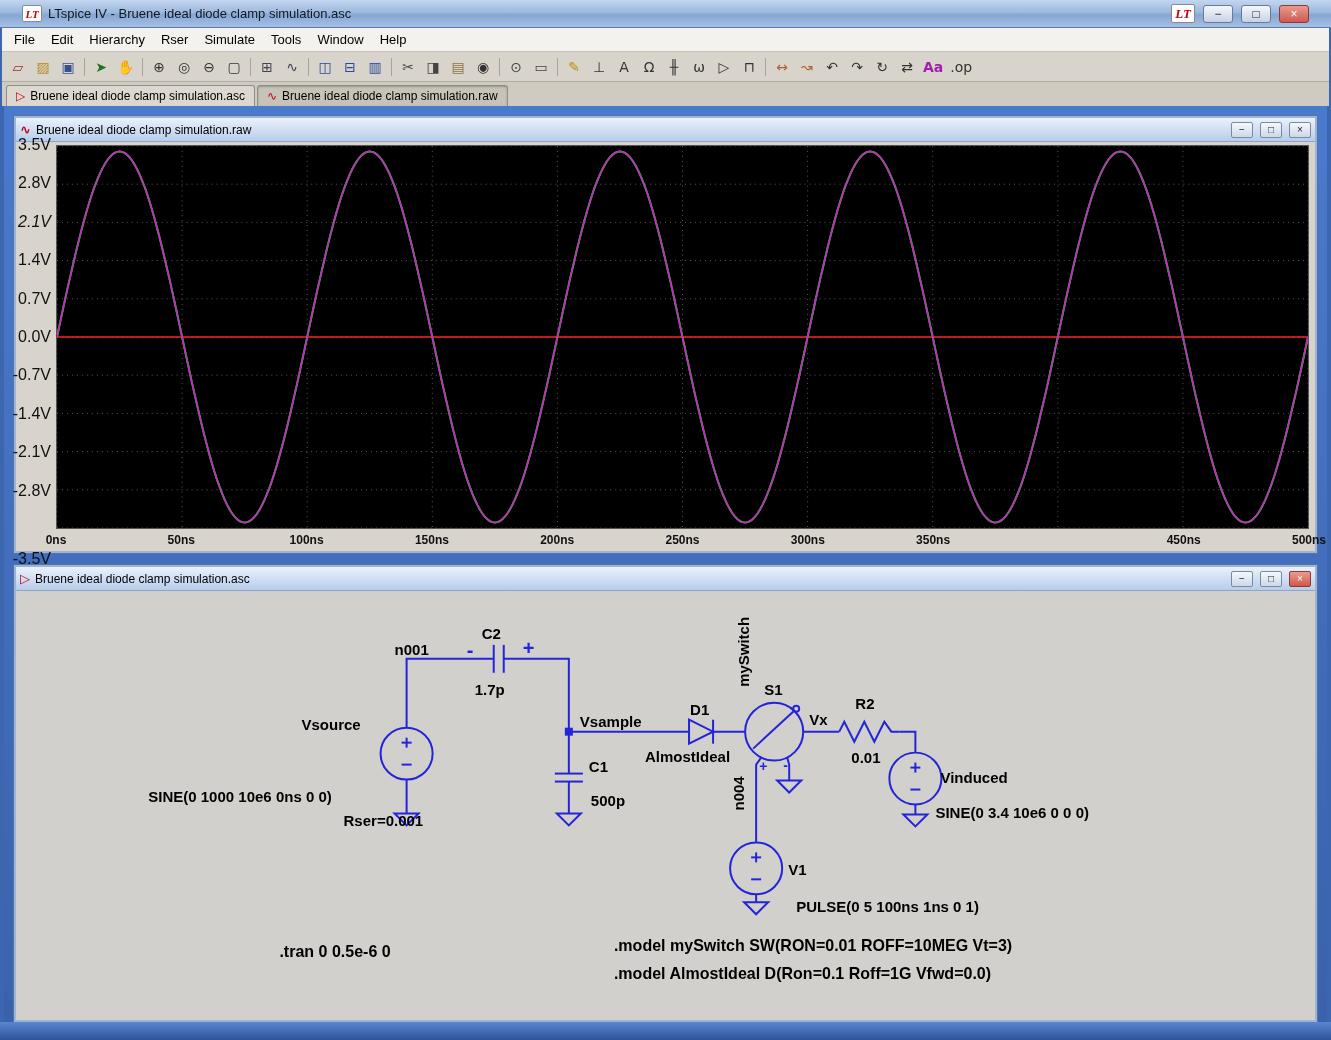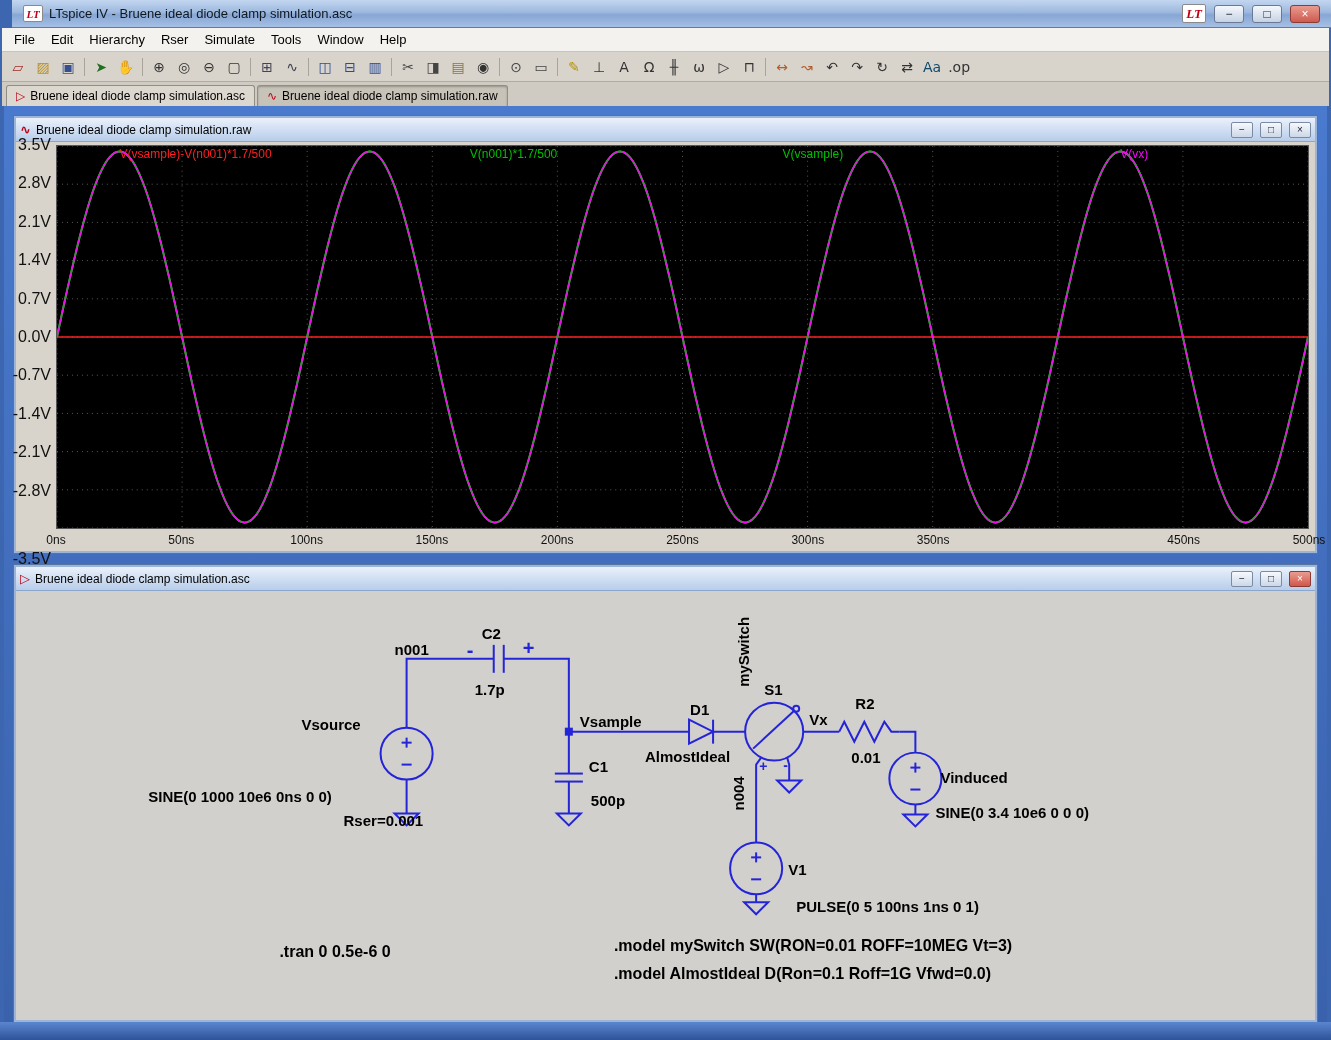--- a/index.html
+++ b/index.html
@@ -1,22 +1,22 @@
 <!DOCTYPE html>
 <html><head>
 <meta charset="utf-8">
 <style>
   html,body{margin:0;padding:0;background:#777;}
   *{box-sizing:border-box;}
   .main-window{position:relative;width:1331px;height:1040px;background:#3c67b0;
     font-family:"Liberation Sans",sans-serif;overflow:hidden;}
 
   
-  .titlebar{position:absolute;left:12px;top:0;right:0;height:28px;display:flex;align-items:center;
-    gap:6px;padding:0 11px;background:linear-gradient(#c3d6f0 0%,#9db9de 45%,#86a6d4 55%,#a6c0e4 100%);
+  .titlebar{position:absolute;left:0;top:0;right:0;height:28px;display:flex;align-items:center;
+    gap:6px;padding:0 22px;background:linear-gradient(#c3d6f0 0%,#9db9de 45%,#86a6d4 55%,#a6c0e4 100%);
     border-bottom:1px solid #5a7ab0;}
   .lt-logo{background:#fff;border:1px solid #8a8a8a;border-radius:2px;color:#c00014;
     font-family:"Liberation Serif",serif;font-weight:bold;font-style:italic;
     display:flex;align-items:center;justify-content:center;}
   .lt-logo.small{width:20px;height:17px;font-size:11px;}
   .lt-logo.big{width:24px;height:19px;font-size:13px;}
   .title-text{font-size:13px;color:#101820;flex:0 1 auto;white-space:nowrap;}
   .title-spacer{flex:1;}
   .winbtn{width:30px;height:18px;margin-left:2px;border:1px solid #6a7a94;border-radius:3px;
     background:linear-gradient(#f4f8fc,#c6d2e4);font-size:12px;line-height:16px;text-align:center;color:#223;}
@@ -56,21 +56,21 @@
   .cbtn{width:22px;height:16px;margin-left:2px;border:1px solid #7a8aa4;border-radius:2px;
     background:linear-gradient(#f6f9fd,#ccd8e8);font-size:10px;line-height:14px;text-align:center;color:#223;}
   .cbtn.close-red{background:linear-gradient(#ea9b90,#d0584a);color:#fff;border-color:#8c3a34;}
   .child-icon{font-family:"DejaVu Sans",sans-serif;color:#c00014;font-size:13px;font-weight:bold;}
 
   
   .wave-window{left:10px;top:10px;width:1303px;height:437px;}
   .wave-content{position:absolute;left:0;right:0;top:24px;bottom:0;background:#d8d4cb;}
   .ylabels{position:absolute;left:0;width:38px;top:3px;bottom:22px;}
   .ytick{position:absolute;right:3px;transform:translateY(-50%);font-size:16px;color:#101010;white-space:nowrap;}
-  .xlabels{position:absolute;left:40px;right:6px;bottom:0;height:20px;}
+  .xlabels{position:absolute;left:40px;right:6px;bottom:0;height:20px;font-weight:bold;}
   .xtick{position:absolute;top:2px;transform:translateX(-50%);font-size:12px;color:#101010;white-space:nowrap;}
   .plot-black{position:absolute;left:40px;right:6px;top:3px;bottom:22px;background:#000;border:1px solid #555;}
   .plot-black svg{position:absolute;left:0;top:0;width:100%;height:100%;}
   #plot-svg .grid{stroke:#5a5a5a;stroke-width:1;stroke-dasharray:1 4;}
   .trace-labels{position:absolute;left:0;right:0;top:1px;height:15px;z-index:3;}
   .trace-label{position:absolute;top:0;font-size:12px;white-space:nowrap;}
 
   
   .schem-window{left:10px;top:459px;width:1303px;height:457px;}
   .schem-svg{display:block;width:100%;height:calc(100% - 24px);background:#d2d0cc;}
@@ -143,21 +143,21 @@
       <div class="tbtn" style="color: rgb(51, 51, 51);">ω</div>
       <div class="tbtn" style="color: rgb(51, 51, 51);">▷</div>
       <div class="tbtn" style="color: rgb(51, 51, 51);">⊓</div>
       <div class="tsep"></div>
       <div class="tbtn" style="color: rgb(176, 96, 48);">↔</div>
       <div class="tbtn" style="color: rgb(176, 96, 48);">↝</div>
       <div class="tbtn" style="color: rgb(51, 51, 51);">↶</div>
       <div class="tbtn" style="color: rgb(51, 51, 51);">↷</div>
       <div class="tbtn" style="color: rgb(51, 51, 51);">↻</div>
       <div class="tbtn" style="color: rgb(51, 51, 51);">⇄</div>
-      <div class="tbtn" style="color: #0c4a6e;">Aa</div>
+      <div class="tbtn" style="color: #a21caf; font-weight: bold;">Aa</div>
       <div class="tbtn" style="color: rgb(51, 51, 51);">.op</div>
     </div>
   <div class="tabbar" id="tabbar">
       <div class="tab">
         <span class="tab-icon" style="color: rgb(192, 0, 20);">▷</span>
         <span>Bruene ideal diode clamp simulation.asc</span>
       </div>
       <div class="tab active">
         <span class="tab-icon" style="color: rgb(192, 0, 20);">∿</span>
         <span>Bruene ideal diode clamp simulation.raw</span>
@@ -172,21 +172,21 @@
         <span class="child-title-text">Bruene ideal diode clamp simulation.raw</span>
         <div class="child-spacer"></div>
         <div class="cbtn">−</div>
         <div class="cbtn">□</div>
         <div class="cbtn">×</div>
       </div>
       <div class="wave-content">
         <div class="ylabels" id="ylabels">
             <div class="ytick" style="top: 0%;">3.5V</div>
             <div class="ytick" style="top: 10%;">2.8V</div>
-            <div class="ytick" style="top: 20%;">2.1V</div>
+            <div class="ytick" style="top: 20%; font-style: italic;">2.1V</div>
             <div class="ytick" style="top: 30%;">1.4V</div>
             <div class="ytick" style="top: 40%;">0.7V</div>
             <div class="ytick" style="top: 50%;">0.0V</div>
             <div class="ytick" style="top: 60%;">-0.7V</div>
             <div class="ytick" style="top: 70%;">-1.4V</div>
             <div class="ytick" style="top: 80%;">-2.1V</div>
             <div class="ytick" style="top: 90%;">-2.8V</div>
             <div class="ytick" style="top: 100%; margin-top: 30px;">-3.5V</div>
           </div>
         <div class="plot-black">
@@ -211,26 +211,20 @@
               <line x1="0" y1="232.2" x2="1255" y2="232.2" class="grid"></line>
               <line x1="0" y1="270.9" x2="1255" y2="270.9" class="grid"></line>
               <line x1="0" y1="309.6" x2="1255" y2="309.6" class="grid"></line>
               <line x1="0" y1="348.3" x2="1255" y2="348.3" class="grid"></line>
               <line x1="0" y1="387.0" x2="1255" y2="387.0" class="grid"></line>
               <polyline points="0.0,193.5 2.5,193.5 5.0,193.5 7.5,193.5 10.0,193.5 12.6,193.5 15.1,193.5 17.6,193.5 20.1,193.5 22.6,193.5 25.1,193.5 27.6,193.5 30.1,193.5 32.6,193.5 35.1,193.5 37.6,193.5 40.2,193.5 42.7,193.5 45.2,193.5 47.7,193.5 50.2,193.5 52.7,193.5 55.2,193.5 57.7,193.5 60.2,193.5 62.8,193.5 65.3,193.5 67.8,193.5 70.3,193.5 72.8,193.5 75.3,193.5 77.8,193.5 80.3,193.5 82.8,193.5 85.3,193.5 87.9,193.5 90.4,193.5 92.9,193.5 95.4,193.5 97.9,193.5 100.4,193.5 102.9,193.5 105.4,193.5 107.9,193.5 110.4,193.5 113.0,193.5 115.5,193.5 118.0,193.5 120.5,193.5 123.0,193.5 125.5,193.5 128.0,193.5 130.5,193.5 133.0,193.5 135.5,193.5 138.1,193.5 140.6,193.5 143.1,193.5 145.6,193.5 148.1,193.5 150.6,193.5 153.1,193.5 155.6,193.5 158.1,193.5 160.6,193.5 163.2,193.5 165.7,193.5 168.2,193.5 170.7,193.5 173.2,193.5 175.7,193.5 178.2,193.5 180.7,193.5 183.2,193.5 185.7,193.5 188.3,193.5 190.8,193.5 193.3,193.5 195.8,193.5 198.3,193.5 200.8,193.5 203.3,193.5 205.8,193.5 208.3,193.5 210.8,193.5 213.4,193.5 215.9,193.5 218.4,193.5 220.9,193.5 223.4,193.5 225.9,193.5 228.4,193.5 230.9,193.5 233.4,193.5 235.9,193.5 238.4,193.5 241.0,193.5 243.5,193.5 246.0,193.5 248.5,193.5 251.0,193.5 253.5,193.5 256.0,193.5 258.5,193.5 261.0,193.5 263.6,193.5 266.1,193.5 268.6,193.5 271.1,193.5 273.6,193.5 276.1,193.5 278.6,193.5 281.1,193.5 283.6,193.5 286.1,193.5 288.7,193.5 291.2,193.5 293.7,193.5 296.2,193.5 298.7,193.5 301.2,193.5 303.7,193.5 306.2,193.5 308.7,193.5 311.2,193.5 313.8,193.5 316.3,193.5 318.8,193.5 321.3,193.5 323.8,193.5 326.3,193.5 328.8,193.5 331.3,193.5 333.8,193.5 336.3,193.5 338.9,193.5 341.4,193.5 343.9,193.5 346.4,193.5 348.9,193.5 351.4,193.5 353.9,193.5 356.4,193.5 358.9,193.5 361.4,193.5 363.9,193.5 366.5,193.5 369.0,193.5 371.5,193.5 374.0,193.5 376.5,193.5 379.0,193.5 381.5,193.5 384.0,193.5 386.5,193.5 389.1,193.5 391.6,193.5 394.1,193.5 396.6,193.5 399.1,193.5 401.6,193.5 404.1,193.5 406.6,193.5 409.1,193.5 411.6,193.5 414.2,193.5 416.7,193.5 419.2,193.5 421.7,193.5 424.2,193.5 426.7,193.5 429.2,193.5 431.7,193.5 434.2,193.5 436.7,193.5 439.3,193.5 441.8,193.5 444.3,193.5 446.8,193.5 449.3,193.5 451.8,193.5 454.3,193.5 456.8,193.5 459.3,193.5 461.8,193.5 464.4,193.5 466.9,193.5 469.4,193.5 471.9,193.5 474.4,193.5 476.9,193.5 479.4,193.5 481.9,193.5 484.4,193.5 486.9,193.5 489.4,193.5 492.0,193.5 494.5,193.5 497.0,193.5 499.5,193.5 502.0,193.5 504.5,193.5 507.0,193.5 509.5,193.5 512.0,193.5 514.5,193.5 517.1,193.5 519.6,193.5 522.1,193.5 524.6,193.5 527.1,193.5 529.6,193.5 532.1,193.5 534.6,193.5 537.1,193.5 539.6,193.5 542.2,193.5 544.7,193.5 547.2,193.5 549.7,193.5 552.2,193.5 554.7,193.5 557.2,193.5 559.7,193.5 562.2,193.5 564.8,193.5 567.3,193.5 569.8,193.5 572.3,193.5 574.8,193.5 577.3,193.5 579.8,193.5 582.3,193.5 584.8,193.5 587.3,193.5 589.9,193.5 592.4,193.5 594.9,193.5 597.4,193.5 599.9,193.5 602.4,193.5 604.9,193.5 607.4,193.5 609.9,193.5 612.4,193.5 615.0,193.5 617.5,193.5 620.0,193.5 622.5,193.5 625.0,193.5 627.5,193.5 630.0,193.5 632.5,193.5 635.0,193.5 637.5,193.5 640.0,193.5 642.6,193.5 645.1,193.5 647.6,193.5 650.1,193.5 652.6,193.5 655.1,193.5 657.6,193.5 660.1,193.5 662.6,193.5 665.1,193.5 667.7,193.5 670.2,193.5 672.7,193.5 675.2,193.5 677.7,193.5 680.2,193.5 682.7,193.5 685.2,193.5 687.7,193.5 690.3,193.5 692.8,193.5 695.3,193.5 697.8,193.5 700.3,193.5 702.8,193.5 705.3,193.5 707.8,193.5 710.3,193.5 712.8,193.5 715.3,193.5 717.9,193.5 720.4,193.5 722.9,193.5 725.4,193.5 727.9,193.5 730.4,193.5 732.9,193.5 735.4,193.5 737.9,193.5 740.4,193.5 743.0,193.5 745.5,193.5 748.0,193.5 750.5,193.5 753.0,193.5 755.5,193.5 758.0,193.5 760.5,193.5 763.0,193.5 765.5,193.5 768.1,193.5 770.6,193.5 773.1,193.5 775.6,193.5 778.1,193.5 780.6,193.5 783.1,193.5 785.6,193.5 788.1,193.5 790.6,193.5 793.2,193.5 795.7,193.5 798.2,193.5 800.7,193.5 803.2,193.5 805.7,193.5 808.2,193.5 810.7,193.5 813.2,193.5 815.8,193.5 818.3,193.5 820.8,193.5 823.3,193.5 825.8,193.5 828.3,193.5 830.8,193.5 833.3,193.5 835.8,193.5 838.3,193.5 840.9,193.5 843.4,193.5 845.9,193.5 848.4,193.5 850.9,193.5 853.4,193.5 855.9,193.5 858.4,193.5 860.9,193.5 863.4,193.5 865.9,193.5 868.5,193.5 871.0,193.5 873.5,193.5 876.0,193.5 878.5,193.5 881.0,193.5 883.5,193.5 886.0,193.5 888.5,193.5 891.0,193.5 893.6,193.5 896.1,193.5 898.6,193.5 901.1,193.5 903.6,193.5 906.1,193.5 908.6,193.5 911.1,193.5 913.6,193.5 916.1,193.5 918.7,193.5 921.2,193.5 923.7,193.5 926.2,193.5 928.7,193.5 931.2,193.5 933.7,193.5 936.2,193.5 938.7,193.5 941.3,193.5 943.8,193.5 946.3,193.5 948.8,193.5 951.3,193.5 953.8,193.5 956.3,193.5 958.8,193.5 961.3,193.5 963.8,193.5 966.4,193.5 968.9,193.5 971.4,193.5 973.9,193.5 976.4,193.5 978.9,193.5 981.4,193.5 983.9,193.5 986.4,193.5 988.9,193.5 991.5,193.5 994.0,193.5 996.5,193.5 999.0,193.5 1001.5,193.5 1004.0,193.5 1006.5,193.5 1009.0,193.5 1011.5,193.5 1014.0,193.5 1016.6,193.5 1019.1,193.5 1021.6,193.5 1024.1,193.5 1026.6,193.5 1029.1,193.5 1031.6,193.5 1034.1,193.5 1036.6,193.5 1039.1,193.5 1041.6,193.5 1044.2,193.5 1046.7,193.5 1049.2,193.5 1051.7,193.5 1054.2,193.5 1056.7,193.5 1059.2,193.5 1061.7,193.5 1064.2,193.5 1066.8,193.5 1069.3,193.5 1071.8,193.5 1074.3,193.5 1076.8,193.5 1079.3,193.5 1081.8,193.5 1084.3,193.5 1086.8,193.5 1089.3,193.5 1091.8,193.5 1094.4,193.5 1096.9,193.5 1099.4,193.5 1101.9,193.5 1104.4,193.5 1106.9,193.5 1109.4,193.5 1111.9,193.5 1114.4,193.5 1117.0,193.5 1119.5,193.5 1122.0,193.5 1124.5,193.5 1127.0,193.5 1129.5,193.5 1132.0,193.5 1134.5,193.5 1137.0,193.5 1139.5,193.5 1142.0,193.5 1144.6,193.5 1147.1,193.5 1149.6,193.5 1152.1,193.5 1154.6,193.5 1157.1,193.5 1159.6,193.5 1162.1,193.5 1164.6,193.5 1167.2,193.5 1169.7,193.5 1172.2,193.5 1174.7,193.5 1177.2,193.5 1179.7,193.5 1182.2,193.5 1184.7,193.5 1187.2,193.5 1189.7,193.5 1192.3,193.5 1194.8,193.5 1197.3,193.5 1199.8,193.5 1202.3,193.5 1204.8,193.5 1207.3,193.5 1209.8,193.5 1212.3,193.5 1214.8,193.5 1217.3,193.5 1219.9,193.5 1222.4,193.5 1224.9,193.5 1227.4,193.5 1229.9,193.5 1232.4,193.5 1234.9,193.5 1237.4,193.5 1239.9,193.5 1242.5,193.5 1245.0,193.5 1247.5,193.5 1250.0,193.5 1252.5,193.5 1255.0,193.5 " fill="none" stroke="#ff2020" stroke-width="1.3"></polyline>
               <polyline points="0.0,193.5 2.5,181.7 5.0,169.9 7.5,158.3 10.0,146.8 12.6,135.4 15.1,124.3 17.6,113.5 20.1,102.9 22.6,92.8 25.1,83.0 27.6,73.7 30.1,64.8 32.6,56.5 35.1,48.7 37.6,41.4 40.2,34.8 42.7,28.8 45.2,23.4 47.7,18.7 50.2,14.7 52.7,11.4 55.2,8.9 57.7,7.0 60.2,5.9 62.8,5.5 65.3,5.9 67.8,7.0 70.3,8.9 72.8,11.4 75.3,14.7 77.8,18.7 80.3,23.4 82.8,28.8 85.3,34.8 87.9,41.4 90.4,48.7 92.9,56.5 95.4,64.8 97.9,73.7 100.4,83.0 102.9,92.8 105.4,102.9 107.9,113.5 110.4,124.3 113.0,135.4 115.5,146.8 118.0,158.3 120.5,169.9 123.0,181.7 125.5,193.5 128.0,205.3 130.5,217.1 133.0,228.7 135.5,240.2 138.1,251.6 140.6,262.7 143.1,273.5 145.6,284.1 148.1,294.2 150.6,304.0 153.1,313.3 155.6,322.2 158.1,330.5 160.6,338.3 163.2,345.6 165.7,352.2 168.2,358.2 170.7,363.6 173.2,368.3 175.7,372.3 178.2,375.6 180.7,378.1 183.2,380.0 185.7,381.1 188.3,381.5 190.8,381.1 193.3,380.0 195.8,378.1 198.3,375.6 200.8,372.3 203.3,368.3 205.8,363.6 208.3,358.2 210.8,352.2 213.4,345.6 215.9,338.3 218.4,330.5 220.9,322.2 223.4,313.3 225.9,304.0 228.4,294.2 230.9,284.1 233.4,273.5 235.9,262.7 238.4,251.6 241.0,240.2 243.5,228.7 246.0,217.1 248.5,205.3 251.0,193.5 253.5,181.7 256.0,169.9 258.5,158.3 261.0,146.8 263.6,135.4 266.1,124.3 268.6,113.5 271.1,102.9 273.6,92.8 276.1,83.0 278.6,73.7 281.1,64.8 283.6,56.5 286.1,48.7 288.7,41.4 291.2,34.8 293.7,28.8 296.2,23.4 298.7,18.7 301.2,14.7 303.7,11.4 306.2,8.9 308.7,7.0 311.2,5.9 313.8,5.5 316.3,5.9 318.8,7.0 321.3,8.9 323.8,11.4 326.3,14.7 328.8,18.7 331.3,23.4 333.8,28.8 336.3,34.8 338.9,41.4 341.4,48.7 343.9,56.5 346.4,64.8 348.9,73.7 351.4,83.0 353.9,92.8 356.4,102.9 358.9,113.5 361.4,124.3 363.9,135.4 366.5,146.8 369.0,158.3 371.5,169.9 374.0,181.7 376.5,193.5 379.0,205.3 381.5,217.1 384.0,228.7 386.5,240.2 389.1,251.6 391.6,262.7 394.1,273.5 396.6,284.1 399.1,294.2 401.6,304.0 404.1,313.3 406.6,322.2 409.1,330.5 411.6,338.3 414.2,345.6 416.7,352.2 419.2,358.2 421.7,363.6 424.2,368.3 426.7,372.3 429.2,375.6 431.7,378.1 434.2,380.0 436.7,381.1 439.3,381.5 441.8,381.1 444.3,380.0 446.8,378.1 449.3,375.6 451.8,372.3 454.3,368.3 456.8,363.6 459.3,358.2 461.8,352.2 464.4,345.6 466.9,338.3 469.4,330.5 471.9,322.2 474.4,313.3 476.9,304.0 479.4,294.2 481.9,284.1 484.4,273.5 486.9,262.7 489.4,251.6 492.0,240.2 494.5,228.7 497.0,217.1 499.5,205.3 502.0,193.5 504.5,181.7 507.0,169.9 509.5,158.3 512.0,146.8 514.5,135.4 517.1,124.3 519.6,113.5 522.1,102.9 524.6,92.8 527.1,83.0 529.6,73.7 532.1,64.8 534.6,56.5 537.1,48.7 539.6,41.4 542.2,34.8 544.7,28.8 547.2,23.4 549.7,18.7 552.2,14.7 554.7,11.4 557.2,8.9 559.7,7.0 562.2,5.9 564.8,5.5 567.3,5.9 569.8,7.0 572.3,8.9 574.8,11.4 577.3,14.7 579.8,18.7 582.3,23.4 584.8,28.8 587.3,34.8 589.9,41.4 592.4,48.7 594.9,56.5 597.4,64.8 599.9,73.7 602.4,83.0 604.9,92.8 607.4,102.9 609.9,113.5 612.4,124.3 615.0,135.4 617.5,146.8 620.0,158.3 622.5,169.9 625.0,181.7 627.5,193.5 630.0,205.3 632.5,217.1 635.0,228.7 637.5,240.2 640.0,251.6 642.6,262.7 645.1,273.5 647.6,284.1 650.1,294.2 652.6,304.0 655.1,313.3 657.6,322.2 660.1,330.5 662.6,338.3 665.1,345.6 667.7,352.2 670.2,358.2 672.7,363.6 675.2,368.3 677.7,372.3 680.2,375.6 682.7,378.1 685.2,380.0 687.7,381.1 690.3,381.5 692.8,381.1 695.3,380.0 697.8,378.1 700.3,375.6 702.8,372.3 705.3,368.3 707.8,363.6 710.3,358.2 712.8,352.2 715.3,345.6 717.9,338.3 720.4,330.5 722.9,322.2 725.4,313.3 727.9,304.0 730.4,294.2 732.9,284.1 735.4,273.5 737.9,262.7 740.4,251.6 743.0,240.2 745.5,228.7 748.0,217.1 750.5,205.3 753.0,193.5 755.5,181.7 758.0,169.9 760.5,158.3 763.0,146.8 765.5,135.4 768.1,124.3 770.6,113.5 773.1,102.9 775.6,92.8 778.1,83.0 780.6,73.7 783.1,64.8 785.6,56.5 788.1,48.7 790.6,41.4 793.2,34.8 795.7,28.8 798.2,23.4 800.7,18.7 803.2,14.7 805.7,11.4 808.2,8.9 810.7,7.0 813.2,5.9 815.8,5.5 818.3,5.9 820.8,7.0 823.3,8.9 825.8,11.4 828.3,14.7 830.8,18.7 833.3,23.4 835.8,28.8 838.3,34.8 840.9,41.4 843.4,48.7 845.9,56.5 848.4,64.8 850.9,73.7 853.4,83.0 855.9,92.8 858.4,102.9 860.9,113.5 863.4,124.3 865.9,135.4 868.5,146.8 871.0,158.3 873.5,169.9 876.0,181.7 878.5,193.5 881.0,205.3 883.5,217.1 886.0,228.7 888.5,240.2 891.0,251.6 893.6,262.7 896.1,273.5 898.6,284.1 901.1,294.2 903.6,304.0 906.1,313.3 908.6,322.2 911.1,330.5 913.6,338.3 916.1,345.6 918.7,352.2 921.2,358.2 923.7,363.6 926.2,368.3 928.7,372.3 931.2,375.6 933.7,378.1 936.2,380.0 938.7,381.1 941.3,381.5 943.8,381.1 946.3,380.0 948.8,378.1 951.3,375.6 953.8,372.3 956.3,368.3 958.8,363.6 961.3,358.2 963.8,352.2 966.4,345.6 968.9,338.3 971.4,330.5 973.9,322.2 976.4,313.3 978.9,304.0 981.4,294.2 983.9,284.1 986.4,273.5 988.9,262.7 991.5,251.6 994.0,240.2 996.5,228.7 999.0,217.1 1001.5,205.3 1004.0,193.5 1006.5,181.7 1009.0,169.9 1011.5,158.3 1014.0,146.8 1016.6,135.4 1019.1,124.3 1021.6,113.5 1024.1,102.9 1026.6,92.8 1029.1,83.0 1031.6,73.7 1034.1,64.8 1036.6,56.5 1039.1,48.7 1041.6,41.4 1044.2,34.8 1046.7,28.8 1049.2,23.4 1051.7,18.7 1054.2,14.7 1056.7,11.4 1059.2,8.9 1061.7,7.0 1064.2,5.9 1066.8,5.5 1069.3,5.9 1071.8,7.0 1074.3,8.9 1076.8,11.4 1079.3,14.7 1081.8,18.7 1084.3,23.4 1086.8,28.8 1089.3,34.8 1091.8,41.4 1094.4,48.7 1096.9,56.5 1099.4,64.8 1101.9,73.7 1104.4,83.0 1106.9,92.8 1109.4,102.9 1111.9,113.5 1114.4,124.3 1117.0,135.4 1119.5,146.8 1122.0,158.3 1124.5,169.9 1127.0,181.7 1129.5,193.5 1132.0,205.3 1134.5,217.1 1137.0,228.7 1139.5,240.2 1142.0,251.6 1144.6,262.7 1147.1,273.5 1149.6,284.1 1152.1,294.2 1154.6,304.0 1157.1,313.3 1159.6,322.2 1162.1,330.5 1164.6,338.3 1167.2,345.6 1169.7,352.2 1172.2,358.2 1174.7,363.6 1177.2,368.3 1179.7,372.3 1182.2,375.6 1184.7,378.1 1187.2,380.0 1189.7,381.1 1192.3,381.5 1194.8,381.1 1197.3,380.0 1199.8,378.1 1202.3,375.6 1204.8,372.3 1207.3,368.3 1209.8,363.6 1212.3,358.2 1214.8,352.2 1217.3,345.6 1219.9,338.3 1222.4,330.5 1224.9,322.2 1227.4,313.3 1229.9,304.0 1232.4,294.2 1234.9,284.1 1237.4,273.5 1239.9,262.7 1242.5,251.6 1245.0,240.2 1247.5,228.7 1250.0,217.1 1252.5,205.3 1255.0,193.5 " fill="none" stroke="#00c000" stroke-width="1.9"></polyline>
               <polyline points="0.0,193.5 2.5,181.7 5.0,169.9 7.5,158.3 10.0,146.8 12.6,135.4 15.1,124.3 17.6,113.5 20.1,102.9 22.6,92.8 25.1,83.0 27.6,73.7 30.1,64.8 32.6,56.5 35.1,48.7 37.6,41.4 40.2,34.8 42.7,28.8 45.2,23.4 47.7,18.7 50.2,14.7 52.7,11.4 55.2,8.9 57.7,7.0 60.2,5.9 62.8,5.5 65.3,5.9 67.8,7.0 70.3,8.9 72.8,11.4 75.3,14.7 77.8,18.7 80.3,23.4 82.8,28.8 85.3,34.8 87.9,41.4 90.4,48.7 92.9,56.5 95.4,64.8 97.9,73.7 100.4,83.0 102.9,92.8 105.4,102.9 107.9,113.5 110.4,124.3 113.0,135.4 115.5,146.8 118.0,158.3 120.5,169.9 123.0,181.7 125.5,193.5 128.0,205.3 130.5,217.1 133.0,228.7 135.5,240.2 138.1,251.6 140.6,262.7 143.1,273.5 145.6,284.1 148.1,294.2 150.6,304.0 153.1,313.3 155.6,322.2 158.1,330.5 160.6,338.3 163.2,345.6 165.7,352.2 168.2,358.2 170.7,363.6 173.2,368.3 175.7,372.3 178.2,375.6 180.7,378.1 183.2,380.0 185.7,381.1 188.3,381.5 190.8,381.1 193.3,380.0 195.8,378.1 198.3,375.6 200.8,372.3 203.3,368.3 205.8,363.6 208.3,358.2 210.8,352.2 213.4,345.6 215.9,338.3 218.4,330.5 220.9,322.2 223.4,313.3 225.9,304.0 228.4,294.2 230.9,284.1 233.4,273.5 235.9,262.7 238.4,251.6 241.0,240.2 243.5,228.7 246.0,217.1 248.5,205.3 251.0,193.5 253.5,181.7 256.0,169.9 258.5,158.3 261.0,146.8 263.6,135.4 266.1,124.3 268.6,113.5 271.1,102.9 273.6,92.8 276.1,83.0 278.6,73.7 281.1,64.8 283.6,56.5 286.1,48.7 288.7,41.4 291.2,34.8 293.7,28.8 296.2,23.4 298.7,18.7 301.2,14.7 303.7,11.4 306.2,8.9 308.7,7.0 311.2,5.9 313.8,5.5 316.3,5.9 318.8,7.0 321.3,8.9 323.8,11.4 326.3,14.7 328.8,18.7 331.3,23.4 333.8,28.8 336.3,34.8 338.9,41.4 341.4,48.7 343.9,56.5 346.4,64.8 348.9,73.7 351.4,83.0 353.9,92.8 356.4,102.9 358.9,113.5 361.4,124.3 363.9,135.4 366.5,146.8 369.0,158.3 371.5,169.9 374.0,181.7 376.5,193.5 379.0,205.3 381.5,217.1 384.0,228.7 386.5,240.2 389.1,251.6 391.6,262.7 394.1,273.5 396.6,284.1 399.1,294.2 401.6,304.0 404.1,313.3 406.6,322.2 409.1,330.5 411.6,338.3 414.2,345.6 416.7,352.2 419.2,358.2 421.7,363.6 424.2,368.3 426.7,372.3 429.2,375.6 431.7,378.1 434.2,380.0 436.7,381.1 439.3,381.5 441.8,381.1 444.3,380.0 446.8,378.1 449.3,375.6 451.8,372.3 454.3,368.3 456.8,363.6 459.3,358.2 461.8,352.2 464.4,345.6 466.9,338.3 469.4,330.5 471.9,322.2 474.4,313.3 476.9,304.0 479.4,294.2 481.9,284.1 484.4,273.5 486.9,262.7 489.4,251.6 492.0,240.2 494.5,228.7 497.0,217.1 499.5,205.3 502.0,193.5 504.5,181.7 507.0,169.9 509.5,158.3 512.0,146.8 514.5,135.4 517.1,124.3 519.6,113.5 522.1,102.9 524.6,92.8 527.1,83.0 529.6,73.7 532.1,64.8 534.6,56.5 537.1,48.7 539.6,41.4 542.2,34.8 544.7,28.8 547.2,23.4 549.7,18.7 552.2,14.7 554.7,11.4 557.2,8.9 559.7,7.0 562.2,5.9 564.8,5.5 567.3,5.9 569.8,7.0 572.3,8.9 574.8,11.4 577.3,14.7 579.8,18.7 582.3,23.4 584.8,28.8 587.3,34.8 589.9,41.4 592.4,48.7 594.9,56.5 597.4,64.8 599.9,73.7 602.4,83.0 604.9,92.8 607.4,102.9 609.9,113.5 612.4,124.3 615.0,135.4 617.5,146.8 620.0,158.3 622.5,169.9 625.0,181.7 627.5,193.5 630.0,205.3 632.5,217.1 635.0,228.7 637.5,240.2 640.0,251.6 642.6,262.7 645.1,273.5 647.6,284.1 650.1,294.2 652.6,304.0 655.1,313.3 657.6,322.2 660.1,330.5 662.6,338.3 665.1,345.6 667.7,352.2 670.2,358.2 672.7,363.6 675.2,368.3 677.7,372.3 680.2,375.6 682.7,378.1 685.2,380.0 687.7,381.1 690.3,381.5 692.8,381.1 695.3,380.0 697.8,378.1 700.3,375.6 702.8,372.3 705.3,368.3 707.8,363.6 710.3,358.2 712.8,352.2 715.3,345.6 717.9,338.3 720.4,330.5 722.9,322.2 725.4,313.3 727.9,304.0 730.4,294.2 732.9,284.1 735.4,273.5 737.9,262.7 740.4,251.6 743.0,240.2 745.5,228.7 748.0,217.1 750.5,205.3 753.0,193.5 755.5,181.7 758.0,169.9 760.5,158.3 763.0,146.8 765.5,135.4 768.1,124.3 770.6,113.5 773.1,102.9 775.6,92.8 778.1,83.0 780.6,73.7 783.1,64.8 785.6,56.5 788.1,48.7 790.6,41.4 793.2,34.8 795.7,28.8 798.2,23.4 800.7,18.7 803.2,14.7 805.7,11.4 808.2,8.9 810.7,7.0 813.2,5.9 815.8,5.5 818.3,5.9 820.8,7.0 823.3,8.9 825.8,11.4 828.3,14.7 830.8,18.7 833.3,23.4 835.8,28.8 838.3,34.8 840.9,41.4 843.4,48.7 845.9,56.5 848.4,64.8 850.9,73.7 853.4,83.0 855.9,92.8 858.4,102.9 860.9,113.5 863.4,124.3 865.9,135.4 868.5,146.8 871.0,158.3 873.5,169.9 876.0,181.7 878.5,193.5 881.0,205.3 883.5,217.1 886.0,228.7 888.5,240.2 891.0,251.6 893.6,262.7 896.1,273.5 898.6,284.1 901.1,294.2 903.6,304.0 906.1,313.3 908.6,322.2 911.1,330.5 913.6,338.3 916.1,345.6 918.7,352.2 921.2,358.2 923.7,363.6 926.2,368.3 928.7,372.3 931.2,375.6 933.7,378.1 936.2,380.0 938.7,381.1 941.3,381.5 943.8,381.1 946.3,380.0 948.8,378.1 951.3,375.6 953.8,372.3 956.3,368.3 958.8,363.6 961.3,358.2 963.8,352.2 966.4,345.6 968.9,338.3 971.4,330.5 973.9,322.2 976.4,313.3 978.9,304.0 981.4,294.2 983.9,284.1 986.4,273.5 988.9,262.7 991.5,251.6 994.0,240.2 996.5,228.7 999.0,217.1 1001.5,205.3 1004.0,193.5 1006.5,181.7 1009.0,169.9 1011.5,158.3 1014.0,146.8 1016.6,135.4 1019.1,124.3 1021.6,113.5 1024.1,102.9 1026.6,92.8 1029.1,83.0 1031.6,73.7 1034.1,64.8 1036.6,56.5 1039.1,48.7 1041.6,41.4 1044.2,34.8 1046.7,28.8 1049.2,23.4 1051.7,18.7 1054.2,14.7 1056.7,11.4 1059.2,8.9 1061.7,7.0 1064.2,5.9 1066.8,5.5 1069.3,5.9 1071.8,7.0 1074.3,8.9 1076.8,11.4 1079.3,14.7 1081.8,18.7 1084.3,23.4 1086.8,28.8 1089.3,34.8 1091.8,41.4 1094.4,48.7 1096.9,56.5 1099.4,64.8 1101.9,73.7 1104.4,83.0 1106.9,92.8 1109.4,102.9 1111.9,113.5 1114.4,124.3 1117.0,135.4 1119.5,146.8 1122.0,158.3 1124.5,169.9 1127.0,181.7 1129.5,193.5 1132.0,205.3 1134.5,217.1 1137.0,228.7 1139.5,240.2 1142.0,251.6 1144.6,262.7 1147.1,273.5 1149.6,284.1 1152.1,294.2 1154.6,304.0 1157.1,313.3 1159.6,322.2 1162.1,330.5 1164.6,338.3 1167.2,345.6 1169.7,352.2 1172.2,358.2 1174.7,363.6 1177.2,368.3 1179.7,372.3 1182.2,375.6 1184.7,378.1 1187.2,380.0 1189.7,381.1 1192.3,381.5 1194.8,381.1 1197.3,380.0 1199.8,378.1 1202.3,375.6 1204.8,372.3 1207.3,368.3 1209.8,363.6 1212.3,358.2 1214.8,352.2 1217.3,345.6 1219.9,338.3 1222.4,330.5 1224.9,322.2 1227.4,313.3 1229.9,304.0 1232.4,294.2 1234.9,284.1 1237.4,273.5 1239.9,262.7 1242.5,251.6 1245.0,240.2 1247.5,228.7 1250.0,217.1 1252.5,205.3 1255.0,193.5 " fill="none" stroke="#00c000" stroke-width="1.9"></polyline>
               <polyline points="0.0,193.5 2.5,181.7 5.0,169.9 7.5,158.3 10.0,146.8 12.6,135.4 15.1,124.3 17.6,113.5 20.1,102.9 22.6,92.8 25.1,83.0 27.6,73.7 30.1,64.8 32.6,56.5 35.1,48.7 37.6,41.4 40.2,34.8 42.7,28.8 45.2,23.4 47.7,18.7 50.2,14.7 52.7,11.4 55.2,8.9 57.7,7.0 60.2,5.9 62.8,5.5 65.3,5.9 67.8,7.0 70.3,8.9 72.8,11.4 75.3,14.7 77.8,18.7 80.3,23.4 82.8,28.8 85.3,34.8 87.9,41.4 90.4,48.7 92.9,56.5 95.4,64.8 97.9,73.7 100.4,83.0 102.9,92.8 105.4,102.9 107.9,113.5 110.4,124.3 113.0,135.4 115.5,146.8 118.0,158.3 120.5,169.9 123.0,181.7 125.5,193.5 128.0,205.3 130.5,217.1 133.0,228.7 135.5,240.2 138.1,251.6 140.6,262.7 143.1,273.5 145.6,284.1 148.1,294.2 150.6,304.0 153.1,313.3 155.6,322.2 158.1,330.5 160.6,338.3 163.2,345.6 165.7,352.2 168.2,358.2 170.7,363.6 173.2,368.3 175.7,372.3 178.2,375.6 180.7,378.1 183.2,380.0 185.7,381.1 188.3,381.5 190.8,381.1 193.3,380.0 195.8,378.1 198.3,375.6 200.8,372.3 203.3,368.3 205.8,363.6 208.3,358.2 210.8,352.2 213.4,345.6 215.9,338.3 218.4,330.5 220.9,322.2 223.4,313.3 225.9,304.0 228.4,294.2 230.9,284.1 233.4,273.5 235.9,262.7 238.4,251.6 241.0,240.2 243.5,228.7 246.0,217.1 248.5,205.3 251.0,193.5 253.5,181.7 256.0,169.9 258.5,158.3 261.0,146.8 263.6,135.4 266.1,124.3 268.6,113.5 271.1,102.9 273.6,92.8 276.1,83.0 278.6,73.7 281.1,64.8 283.6,56.5 286.1,48.7 288.7,41.4 291.2,34.8 293.7,28.8 296.2,23.4 298.7,18.7 301.2,14.7 303.7,11.4 306.2,8.9 308.7,7.0 311.2,5.9 313.8,5.5 316.3,5.9 318.8,7.0 321.3,8.9 323.8,11.4 326.3,14.7 328.8,18.7 331.3,23.4 333.8,28.8 336.3,34.8 338.9,41.4 341.4,48.7 343.9,56.5 346.4,64.8 348.9,73.7 351.4,83.0 353.9,92.8 356.4,102.9 358.9,113.5 361.4,124.3 363.9,135.4 366.5,146.8 369.0,158.3 371.5,169.9 374.0,181.7 376.5,193.5 379.0,205.3 381.5,217.1 384.0,228.7 386.5,240.2 389.1,251.6 391.6,262.7 394.1,273.5 396.6,284.1 399.1,294.2 401.6,304.0 404.1,313.3 406.6,322.2 409.1,330.5 411.6,338.3 414.2,345.6 416.7,352.2 419.2,358.2 421.7,363.6 424.2,368.3 426.7,372.3 429.2,375.6 431.7,378.1 434.2,380.0 436.7,381.1 439.3,381.5 441.8,381.1 444.3,380.0 446.8,378.1 449.3,375.6 451.8,372.3 454.3,368.3 456.8,363.6 459.3,358.2 461.8,352.2 464.4,345.6 466.9,338.3 469.4,330.5 471.9,322.2 474.4,313.3 476.9,304.0 479.4,294.2 481.9,284.1 484.4,273.5 486.9,262.7 489.4,251.6 492.0,240.2 494.5,228.7 497.0,217.1 499.5,205.3 502.0,193.5 504.5,181.7 507.0,169.9 509.5,158.3 512.0,146.8 514.5,135.4 517.1,124.3 519.6,113.5 522.1,102.9 524.6,92.8 527.1,83.0 529.6,73.7 532.1,64.8 534.6,56.5 537.1,48.7 539.6,41.4 542.2,34.8 544.7,28.8 547.2,23.4 549.7,18.7 552.2,14.7 554.7,11.4 557.2,8.9 559.7,7.0 562.2,5.9 564.8,5.5 567.3,5.9 569.8,7.0 572.3,8.9 574.8,11.4 577.3,14.7 579.8,18.7 582.3,23.4 584.8,28.8 587.3,34.8 589.9,41.4 592.4,48.7 594.9,56.5 597.4,64.8 599.9,73.7 602.4,83.0 604.9,92.8 607.4,102.9 609.9,113.5 612.4,124.3 615.0,135.4 617.5,146.8 620.0,158.3 622.5,169.9 625.0,181.7 627.5,193.5 630.0,205.3 632.5,217.1 635.0,228.7 637.5,240.2 640.0,251.6 642.6,262.7 645.1,273.5 647.6,284.1 650.1,294.2 652.6,304.0 655.1,313.3 657.6,322.2 660.1,330.5 662.6,338.3 665.1,345.6 667.7,352.2 670.2,358.2 672.7,363.6 675.2,368.3 677.7,372.3 680.2,375.6 682.7,378.1 685.2,380.0 687.7,381.1 690.3,381.5 692.8,381.1 695.3,380.0 697.8,378.1 700.3,375.6 702.8,372.3 705.3,368.3 707.8,363.6 710.3,358.2 712.8,352.2 715.3,345.6 717.9,338.3 720.4,330.5 722.9,322.2 725.4,313.3 727.9,304.0 730.4,294.2 732.9,284.1 735.4,273.5 737.9,262.7 740.4,251.6 743.0,240.2 745.5,228.7 748.0,217.1 750.5,205.3 753.0,193.5 755.5,181.7 758.0,169.9 760.5,158.3 763.0,146.8 765.5,135.4 768.1,124.3 770.6,113.5 773.1,102.9 775.6,92.8 778.1,83.0 780.6,73.7 783.1,64.8 785.6,56.5 788.1,48.7 790.6,41.4 793.2,34.8 795.7,28.8 798.2,23.4 800.7,18.7 803.2,14.7 805.7,11.4 808.2,8.9 810.7,7.0 813.2,5.9 815.8,5.5 818.3,5.9 820.8,7.0 823.3,8.9 825.8,11.4 828.3,14.7 830.8,18.7 833.3,23.4 835.8,28.8 838.3,34.8 840.9,41.4 843.4,48.7 845.9,56.5 848.4,64.8 850.9,73.7 853.4,83.0 855.9,92.8 858.4,102.9 860.9,113.5 863.4,124.3 865.9,135.4 868.5,146.8 871.0,158.3 873.5,169.9 876.0,181.7 878.5,193.5 881.0,205.3 883.5,217.1 886.0,228.7 888.5,240.2 891.0,251.6 893.6,262.7 896.1,273.5 898.6,284.1 901.1,294.2 903.6,304.0 906.1,313.3 908.6,322.2 911.1,330.5 913.6,338.3 916.1,345.6 918.7,352.2 921.2,358.2 923.7,363.6 926.2,368.3 928.7,372.3 931.2,375.6 933.7,378.1 936.2,380.0 938.7,381.1 941.3,381.5 943.8,381.1 946.3,380.0 948.8,378.1 951.3,375.6 953.8,372.3 956.3,368.3 958.8,363.6 961.3,358.2 963.8,352.2 966.4,345.6 968.9,338.3 971.4,330.5 973.9,322.2 976.4,313.3 978.9,304.0 981.4,294.2 983.9,284.1 986.4,273.5 988.9,262.7 991.5,251.6 994.0,240.2 996.5,228.7 999.0,217.1 1001.5,205.3 1004.0,193.5 1006.5,181.7 1009.0,169.9 1011.5,158.3 1014.0,146.8 1016.6,135.4 1019.1,124.3 1021.6,113.5 1024.1,102.9 1026.6,92.8 1029.1,83.0 1031.6,73.7 1034.1,64.8 1036.6,56.5 1039.1,48.7 1041.6,41.4 1044.2,34.8 1046.7,28.8 1049.2,23.4 1051.7,18.7 1054.2,14.7 1056.7,11.4 1059.2,8.9 1061.7,7.0 1064.2,5.9 1066.8,5.5 1069.3,5.9 1071.8,7.0 1074.3,8.9 1076.8,11.4 1079.3,14.7 1081.8,18.7 1084.3,23.4 1086.8,28.8 1089.3,34.8 1091.8,41.4 1094.4,48.7 1096.9,56.5 1099.4,64.8 1101.9,73.7 1104.4,83.0 1106.9,92.8 1109.4,102.9 1111.9,113.5 1114.4,124.3 1117.0,135.4 1119.5,146.8 1122.0,158.3 1124.5,169.9 1127.0,181.7 1129.5,193.5 1132.0,205.3 1134.5,217.1 1137.0,228.7 1139.5,240.2 1142.0,251.6 1144.6,262.7 1147.1,273.5 1149.6,284.1 1152.1,294.2 1154.6,304.0 1157.1,313.3 1159.6,322.2 1162.1,330.5 1164.6,338.3 1167.2,345.6 1169.7,352.2 1172.2,358.2 1174.7,363.6 1177.2,368.3 1179.7,372.3 1182.2,375.6 1184.7,378.1 1187.2,380.0 1189.7,381.1 1192.3,381.5 1194.8,381.1 1197.3,380.0 1199.8,378.1 1202.3,375.6 1204.8,372.3 1207.3,368.3 1209.8,363.6 1212.3,358.2 1214.8,352.2 1217.3,345.6 1219.9,338.3 1222.4,330.5 1224.9,322.2 1227.4,313.3 1229.9,304.0 1232.4,294.2 1234.9,284.1 1237.4,273.5 1239.9,262.7 1242.5,251.6 1245.0,240.2 1247.5,228.7 1250.0,217.1 1252.5,205.3 1255.0,193.5 " fill="none" stroke="#ff00ff" stroke-width="1.3"></polyline>
             </svg>
-          <div class="trace-labels" id="trace-labels">
-              <span class="trace-label" style="left: 5%; color: rgb(255, 32, 32);">V(vsample)-V(n001)*1.7/500</span>
-              <span class="trace-label" style="left: 33%; color: rgb(0, 192, 0);">V(n001)*1.7/500</span>
-              <span class="trace-label" style="left: 58%; color: rgb(0, 192, 0);">V(vsample)</span>
-              <span class="trace-label" style="left: 85%; color: rgb(255, 0, 255);">V(vx)</span>
-            </div>
         </div>
         <div class="xlabels" id="xlabels">
             <div class="xtick" style="left: 0%;">0ns</div>
             <div class="xtick" style="left: 10%;">50ns</div>
             <div class="xtick" style="left: 20%;">100ns</div>
             <div class="xtick" style="left: 30%;">150ns</div>
             <div class="xtick" style="left: 40%;">200ns</div>
             <div class="xtick" style="left: 50%;">250ns</div>
             <div class="xtick" style="left: 60%;">300ns</div>
             <div class="xtick" style="left: 70%; text-align: center;">350ns</div>

